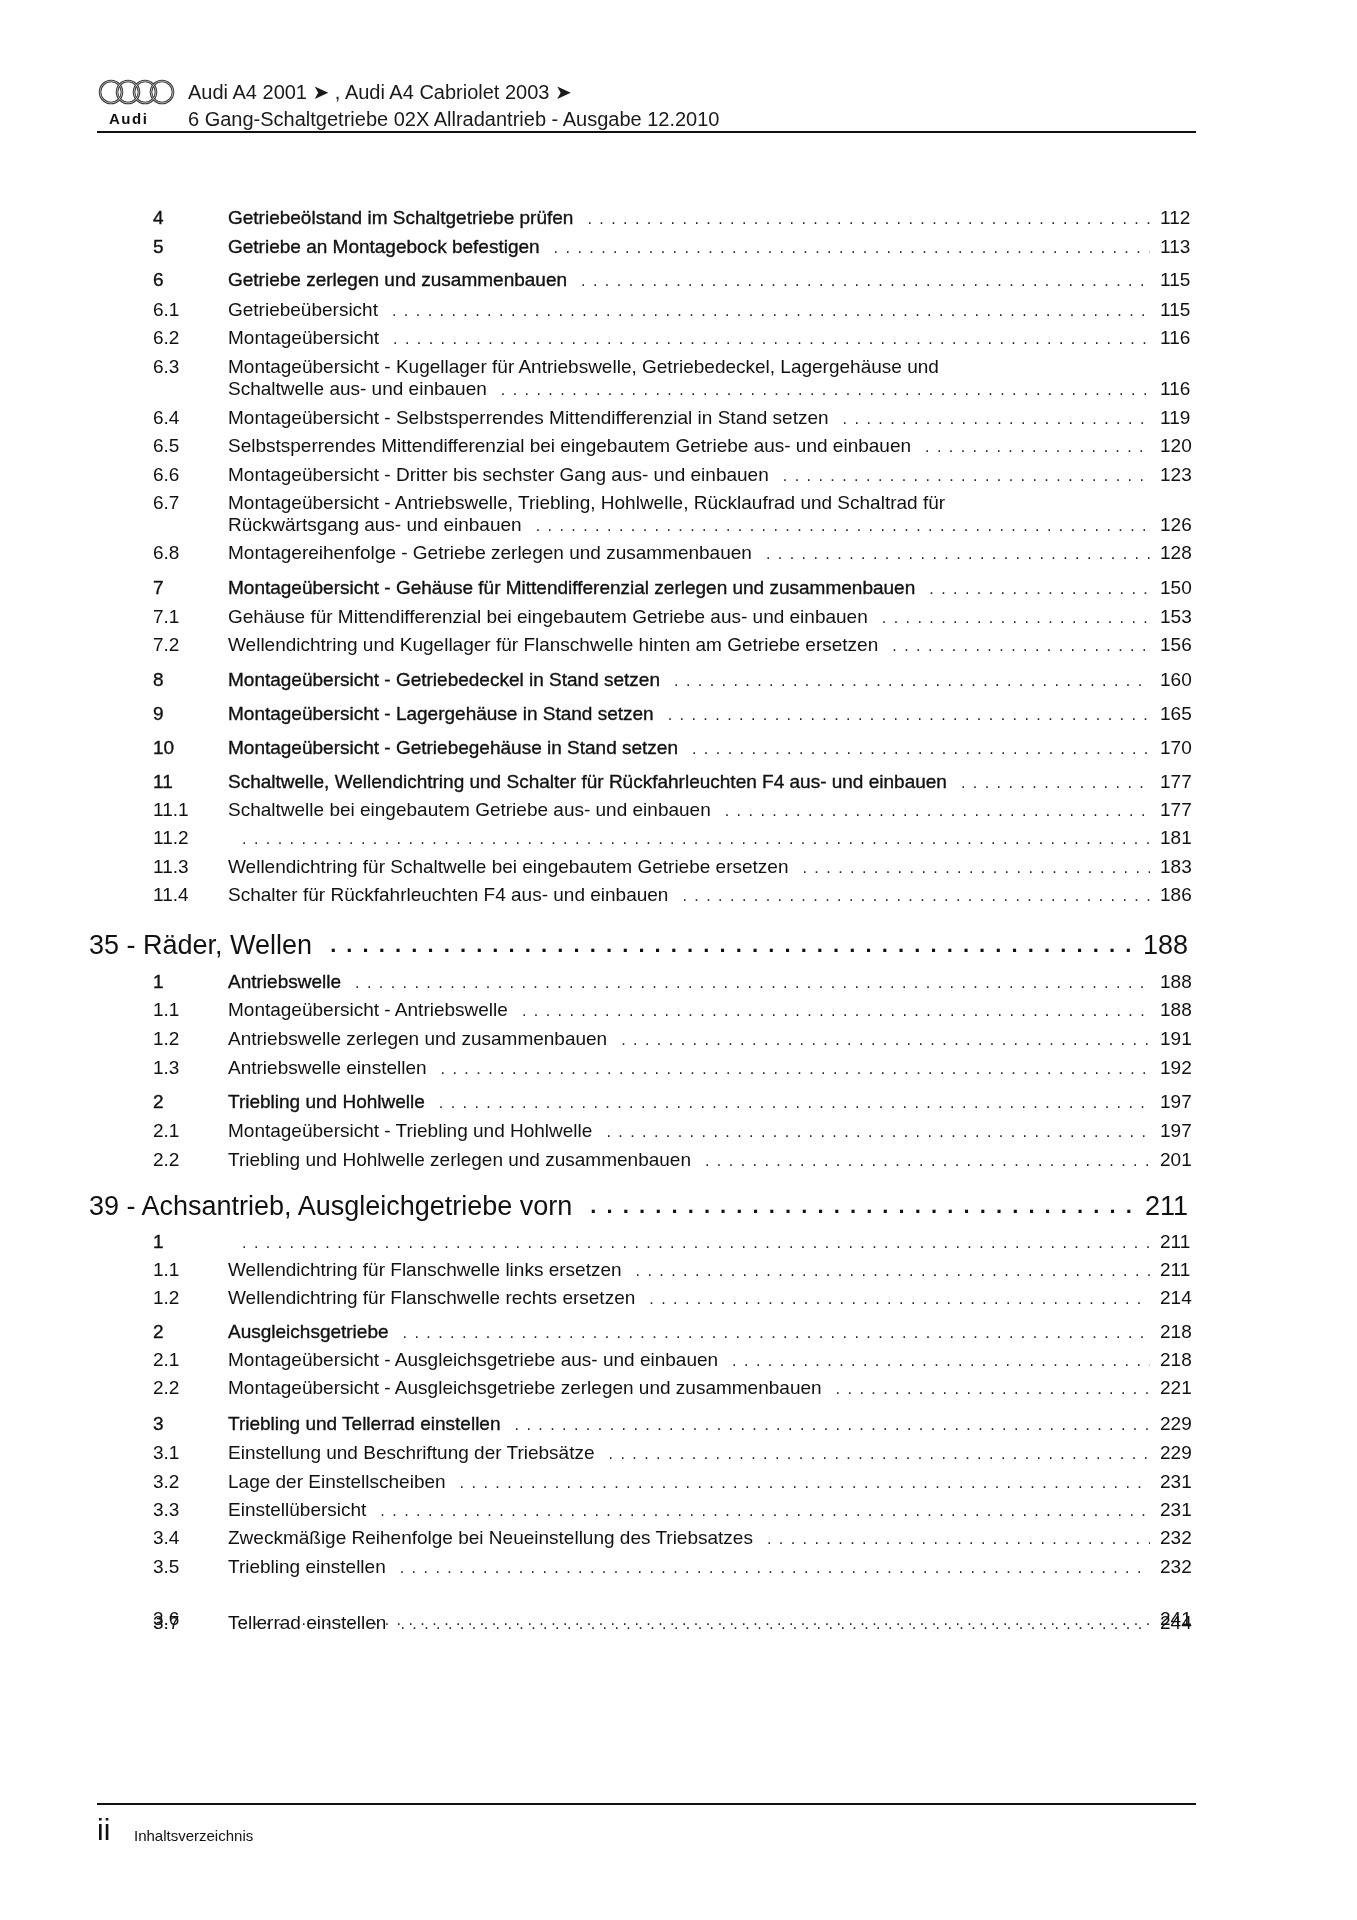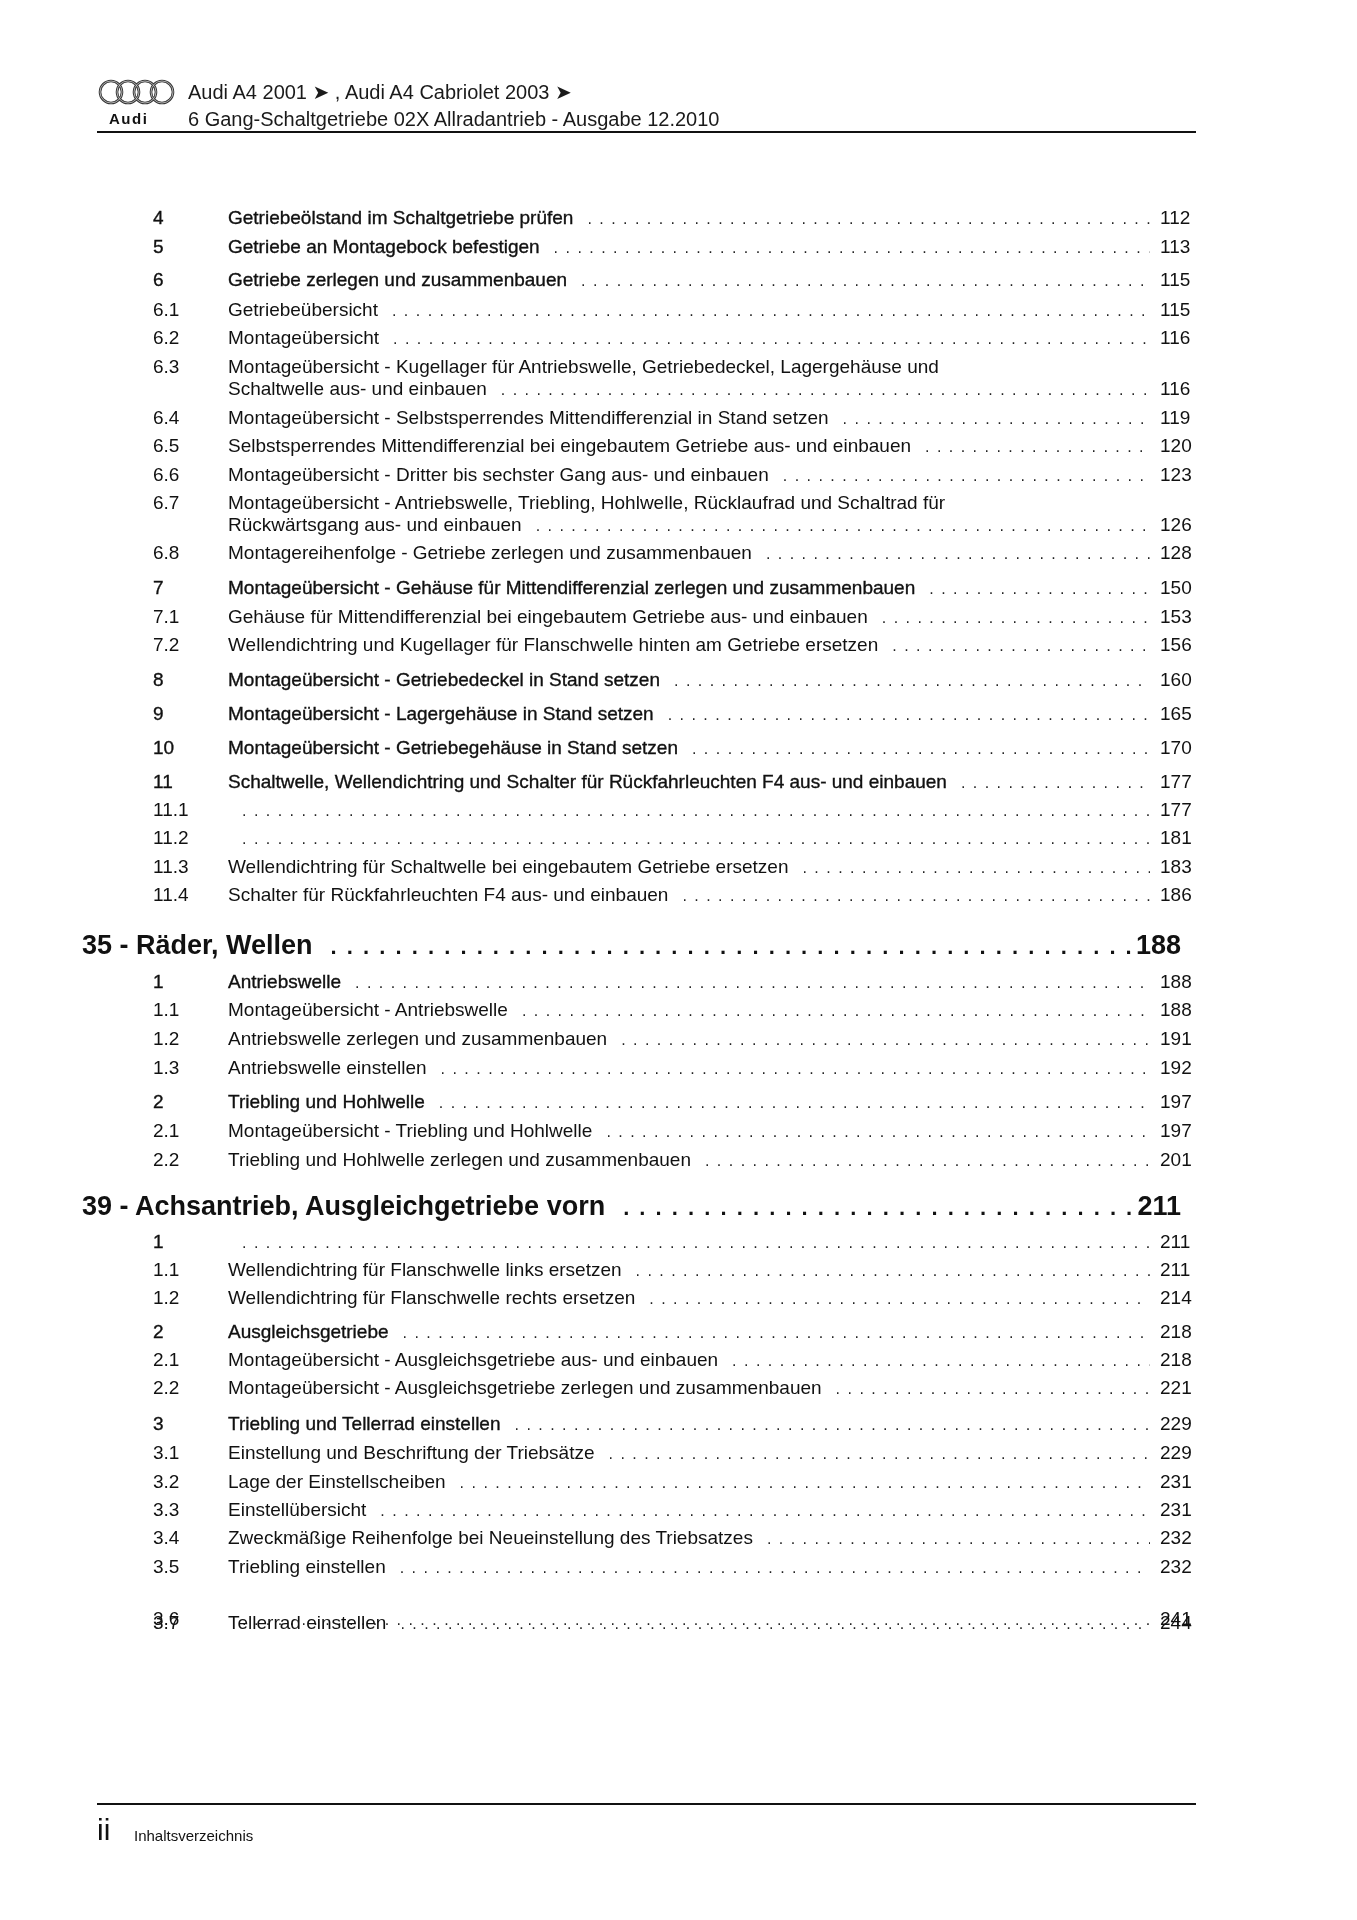--- a/index.html
+++ b/index.html
@@ -21,21 +21,21 @@
   .row { position: absolute; left: 153px; width: 1043px; height: 22px; font-size: 19px; line-height: 22px; white-space: nowrap; }
   .row .num { position: absolute; left: 0; top: 0; }
   .row .line { position: absolute; left: 75px; right: 0; top: 0; display: flex; align-items: baseline; }
   .row .title { flex: 0 0 auto; }
   .row .dots { flex: 1 1 auto; overflow: hidden; margin: 0 10px 0 14px; color: #222; letter-spacing: 6.8px; font-size: 16px; }
   .row .dots::before { content: ". . . . . . . . . . . . . . . . . . . . . . . . . . . . . . . . . . . . . . . . . . . . . . . . . . . . . . . . . . . . . . . . . . . . . . . . . . . . . . . . . . . . . . . . . . . . . . . . . . . . . . . . . . . . . . . . . . . . . . . . . . . . . . . . . . . . . . . . . . . . . . . . . . . . . . . . . . . . . . . . . . . "; white-space: nowrap; letter-spacing: 0; word-spacing: 3px; }
   .row .page { flex: 0 0 auto; min-width: 36px; }
   .row.l1 { -webkit-text-stroke: 0.35px #111; }
   .row.l1 .dots, .row.l1 .page { -webkit-text-stroke: 0; }
 
-  .chapter { position: absolute; left: 82px; width: 1099px; height: 32px; font-size: 27px; line-height: 32px; white-space: nowrap; display: flex; align-items: flex-start; font-weight: bold; }
+  .chapter { position: absolute; left: 89px; width: 1099px; height: 32px; font-size: 27px; line-height: 32px; white-space: nowrap; display: flex; align-items: flex-end; }
   .chapter .title { flex: 0 0 auto; }
   .chapter .dots { flex: 1 1 auto; overflow: hidden; margin: 0 4px 0 18px; }
   .chapter .dots::before { content: ". . . . . . . . . . . . . . . . . . . . . . . . . . . . . . . . . . . . . . . . . . . . . . . . . . . . . . . . . . . . . . . . . . . . . . . . . . . . . . . . . . . . . . . . "; white-space: nowrap; word-spacing: 4px; font-weight: bold; font-size: 22px; }
   .chapter .page { flex: 0 0 auto; }
 
   
   .ftr-rule { position: absolute; left: 97px; top: 1803px; width: 1099px; height: 2px; background: #111; }
   .ftr-page { position: absolute; left: 97px; top: 1812px; font-size: 30px; line-height: 36px; }
   .ftr-title { position: absolute; left: 134px; top: 1826px; font-size: 15px; line-height: 20px; }
 </style>
@@ -217,20 +217,21 @@
     <span class="num">11</span>
     <div class="line">
         <span class="title">Schaltwelle, Wellendichtring und Schalter für Rückfahrleuchten F4 aus- und einbauen</span>
         <span class="dots"></span>
         <span class="page">177</span>
       </div>
   </div>
   <div class="row" style="top:799px">
     <span class="num">11.1</span>
     <div class="line">
+        <span class="title">Schaltwelle bei eingebautem Getriebe aus- und einbauen</span>
         <span class="dots"></span>
         <span class="page">177</span>
       </div>
   </div>
   <div class="row" style="top:827px">
     <span class="num">11.2</span>
     <div class="line">
         <span class="dots"></span>
         <span class="page">181</span>
       </div>

